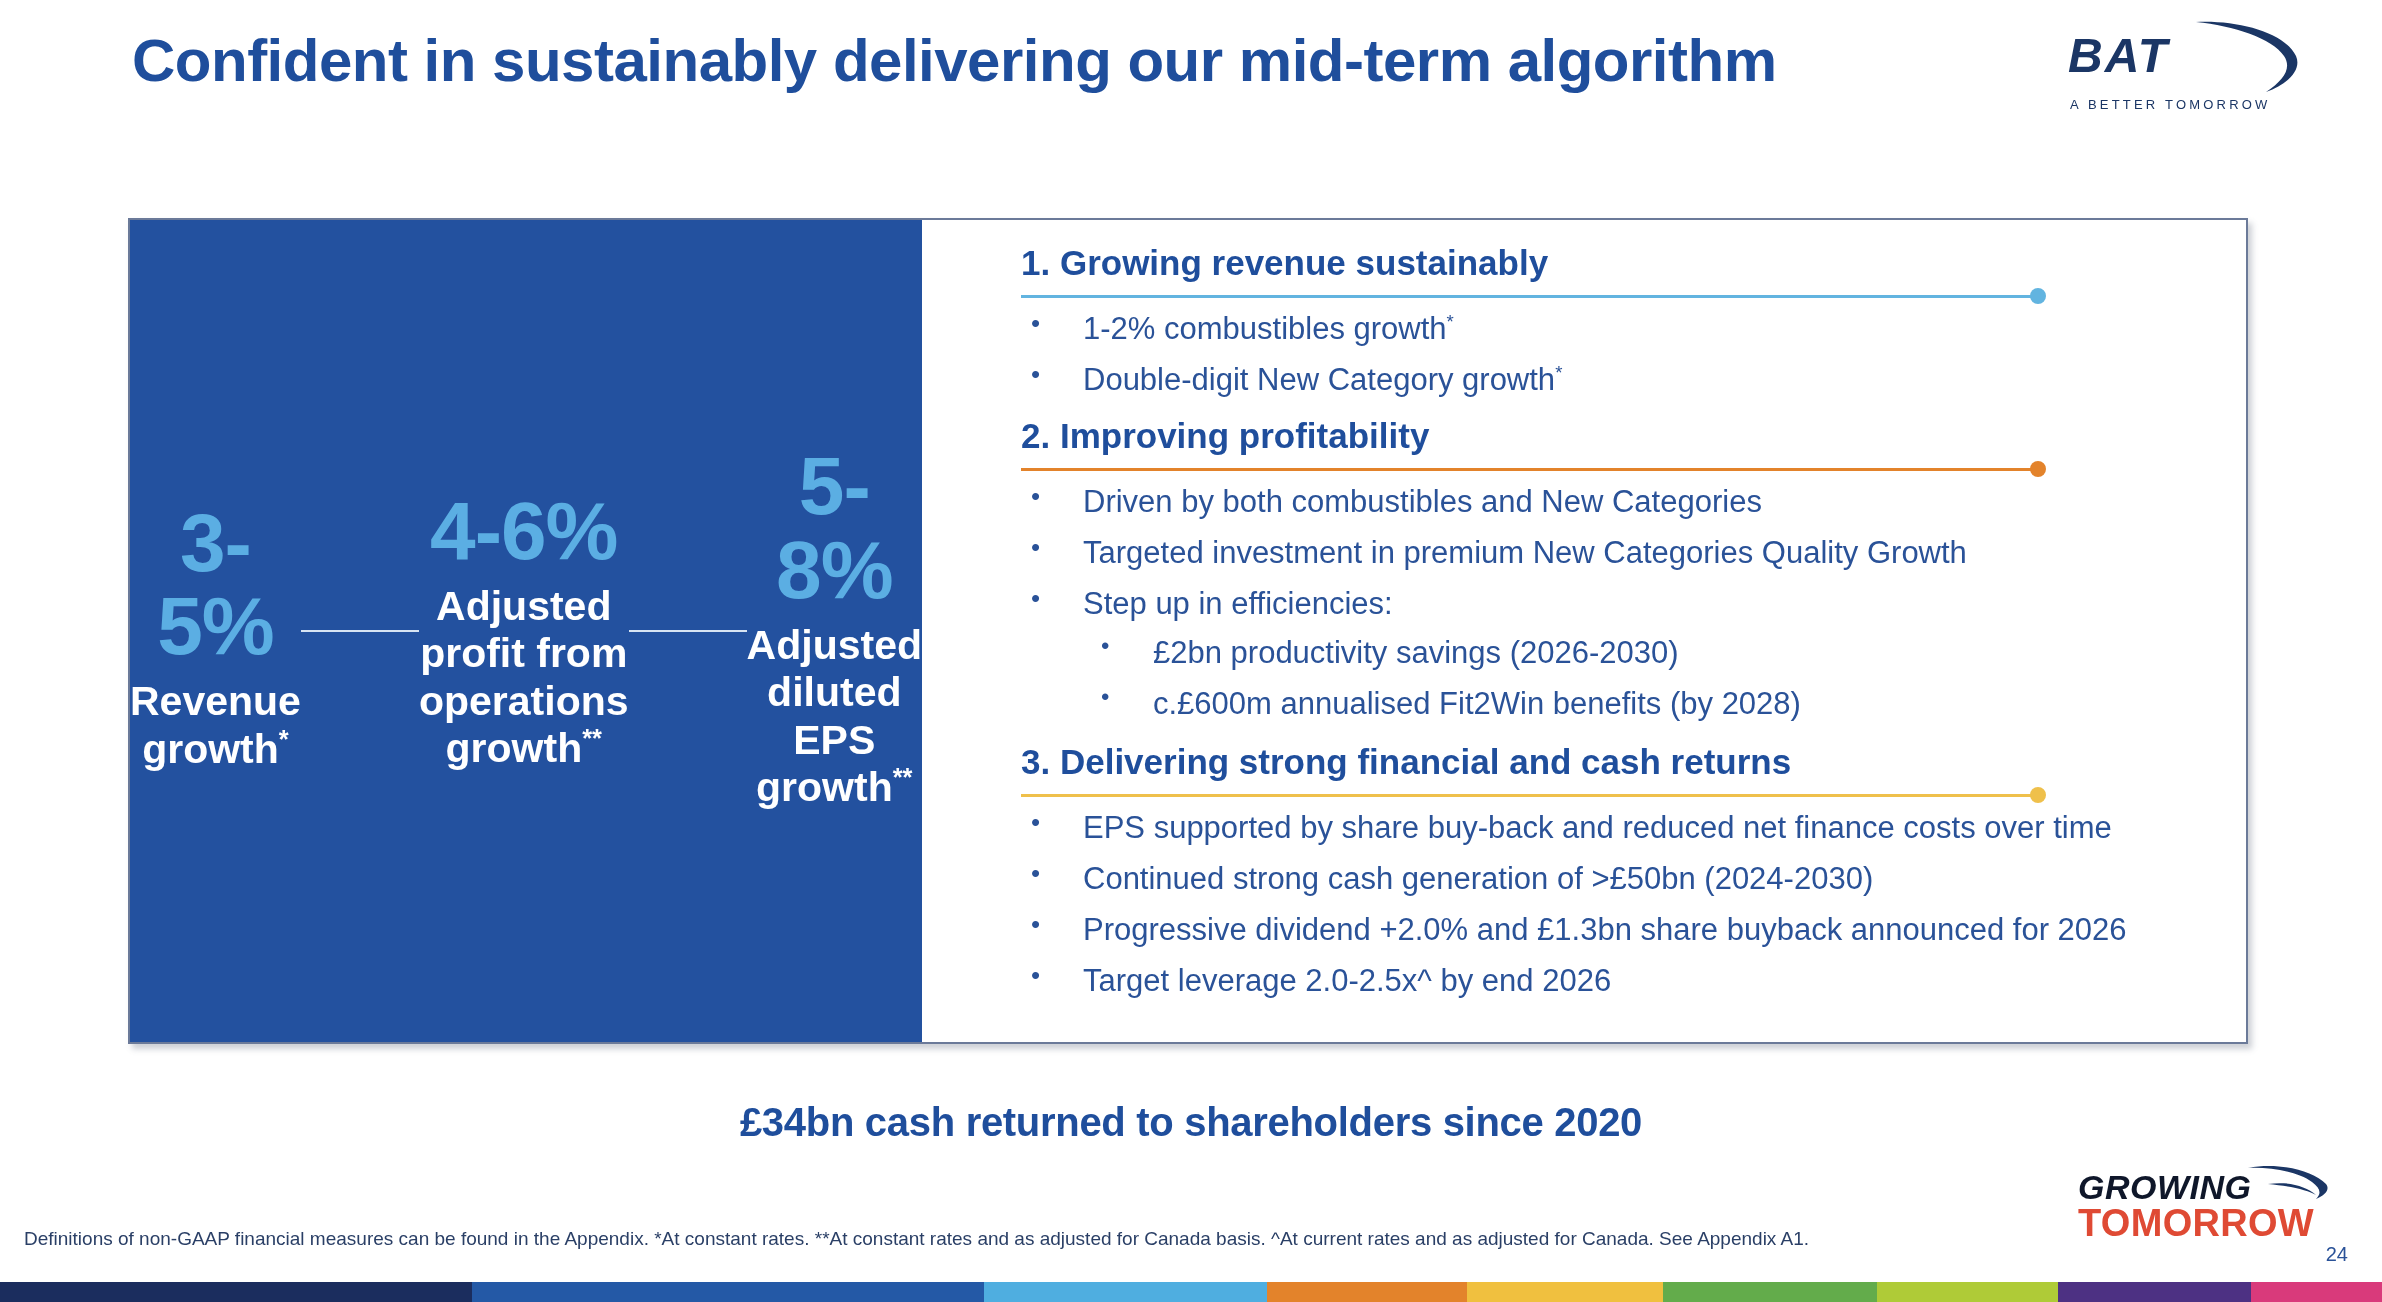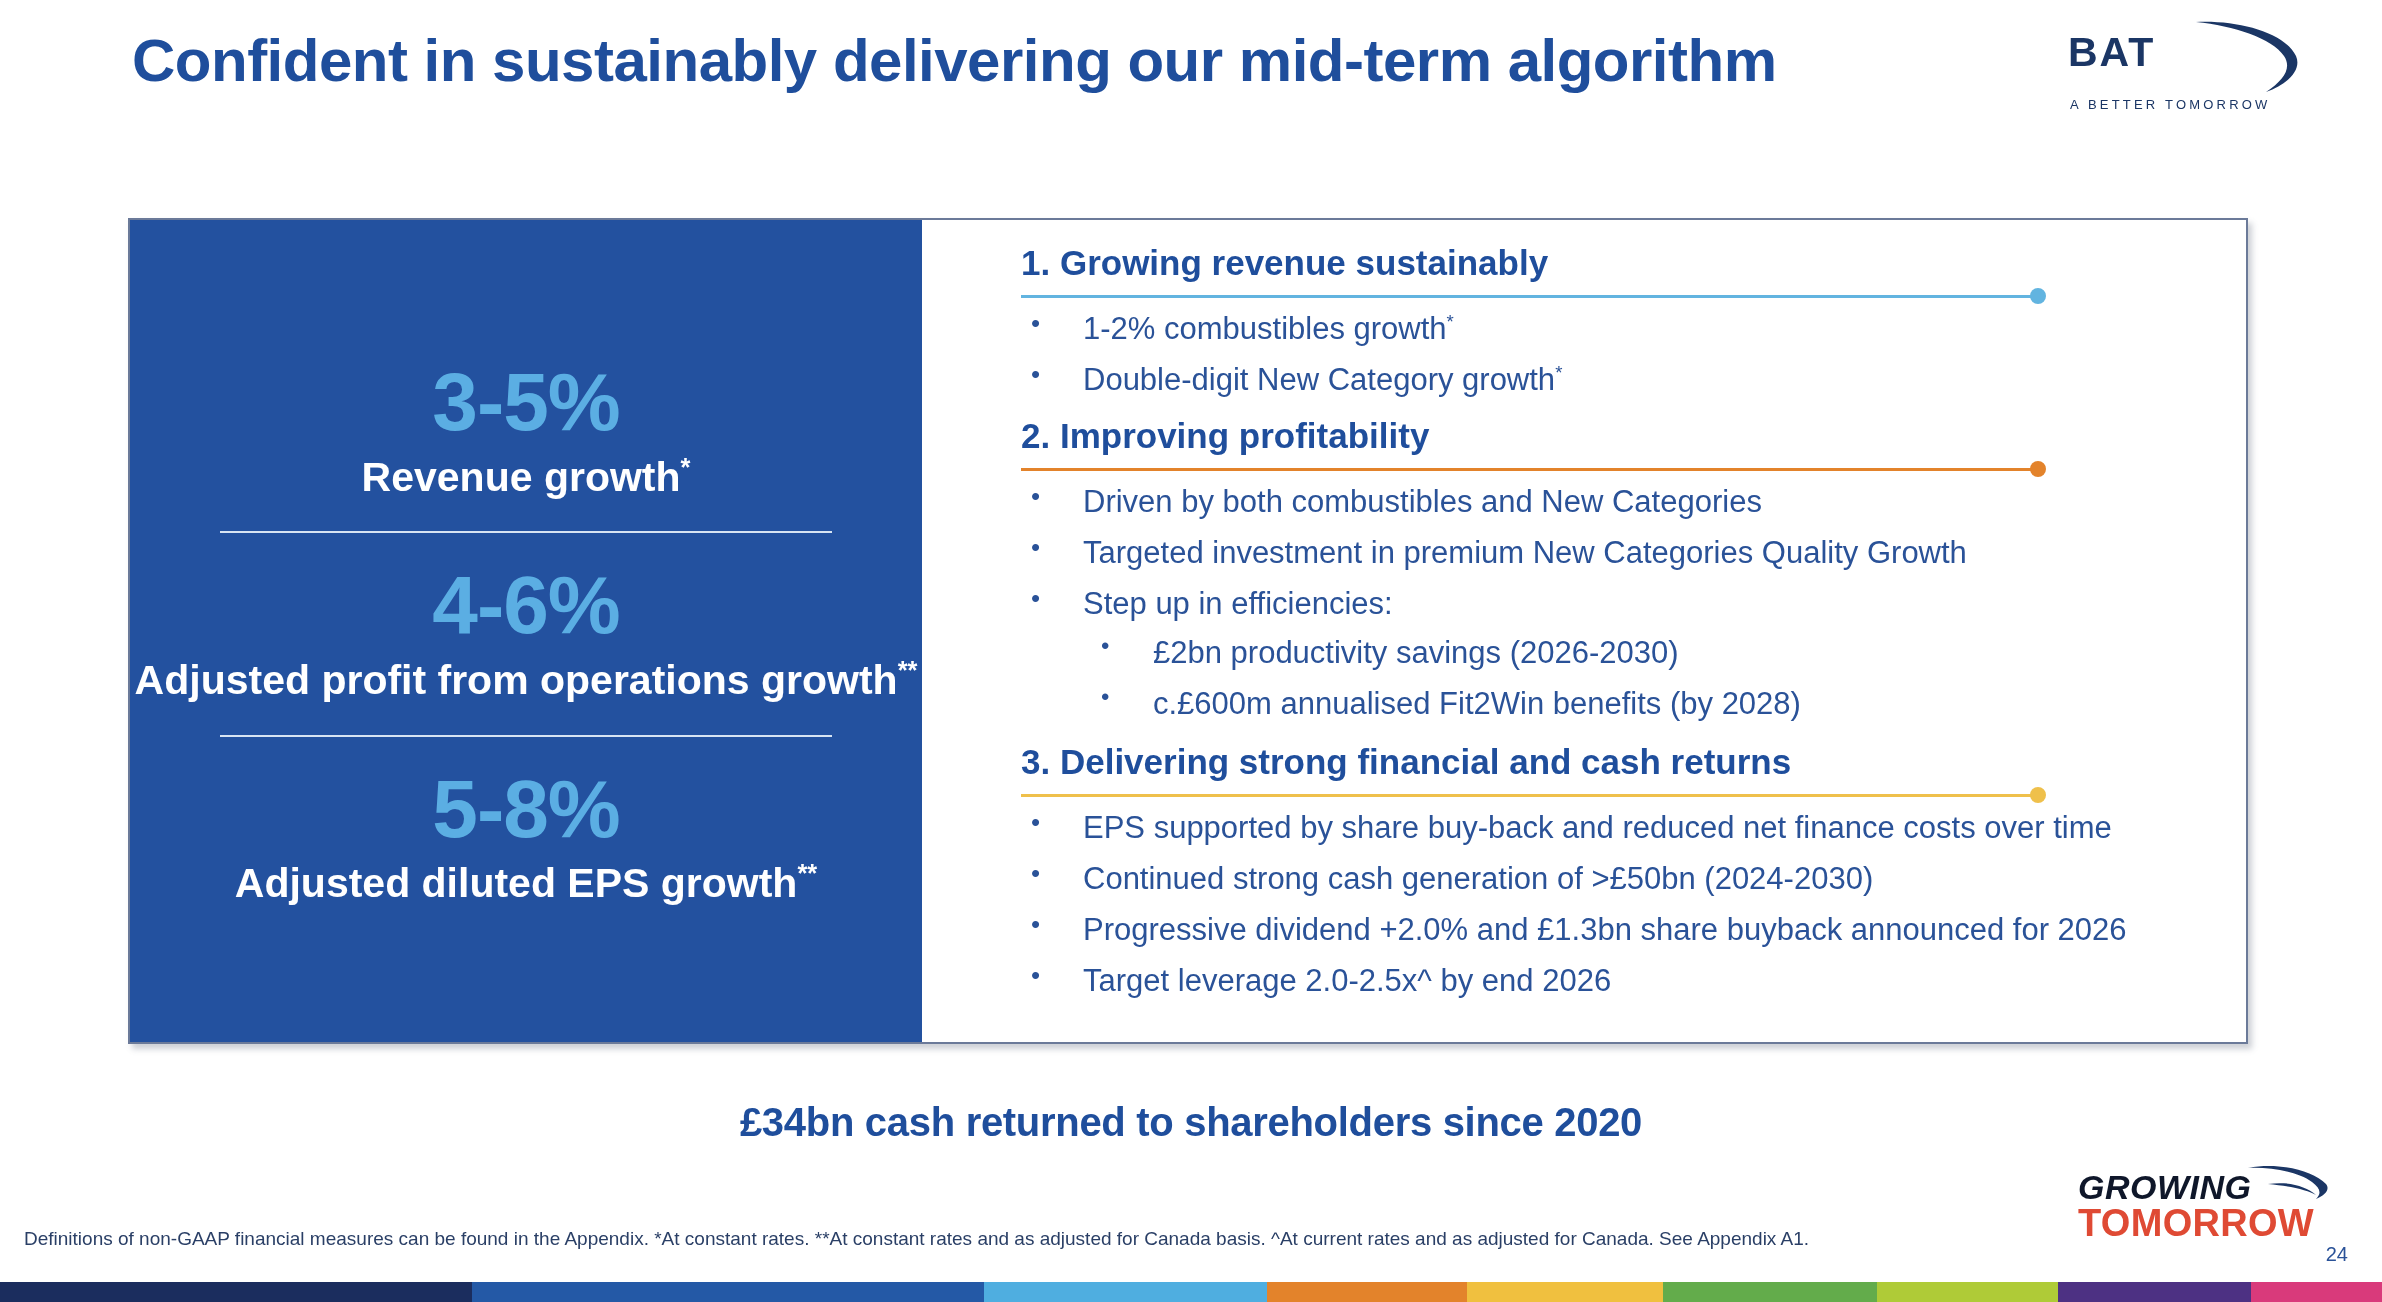--- a/index.html
+++ b/index.html
@@ -35,25 +35,26 @@
     position: absolute;
     left: 2060px;
     top: 18px;
     width: 240px;
     height: 100px;
   }
   #bat-logo .bat-wordmark {
     position: absolute;
     left: 8px;
     top: 14px;
-    font-size: 41px;
+    font-size: 48px;
     font-weight: 700;
     letter-spacing: 2px;
     color: #1B3665;
     line-height: 1;
+    font-style: italic;
   }
   #bat-logo .bat-tagline {
     position: absolute;
     left: 10px;
     top: 80px;
     font-size: 13px;
     letter-spacing: 3.2px;
     color: #1B3665;
     line-height: 1;
   }
@@ -81,21 +82,21 @@
   
   #metrics-panel {
     position: absolute;
     left: 0;
     top: 0;
     width: 792px;
     height: 100%;
     background: #23519F;
     box-sizing: border-box;
     display: flex;
-    flex-direction: column;
+    flex-direction: row;
     justify-content: center;
     align-items: center;
   }
   .metric {
     width: 100%;
     text-align: center;
     color: #ffffff;
   }
   .metric-value {
     font-size: 82px;

